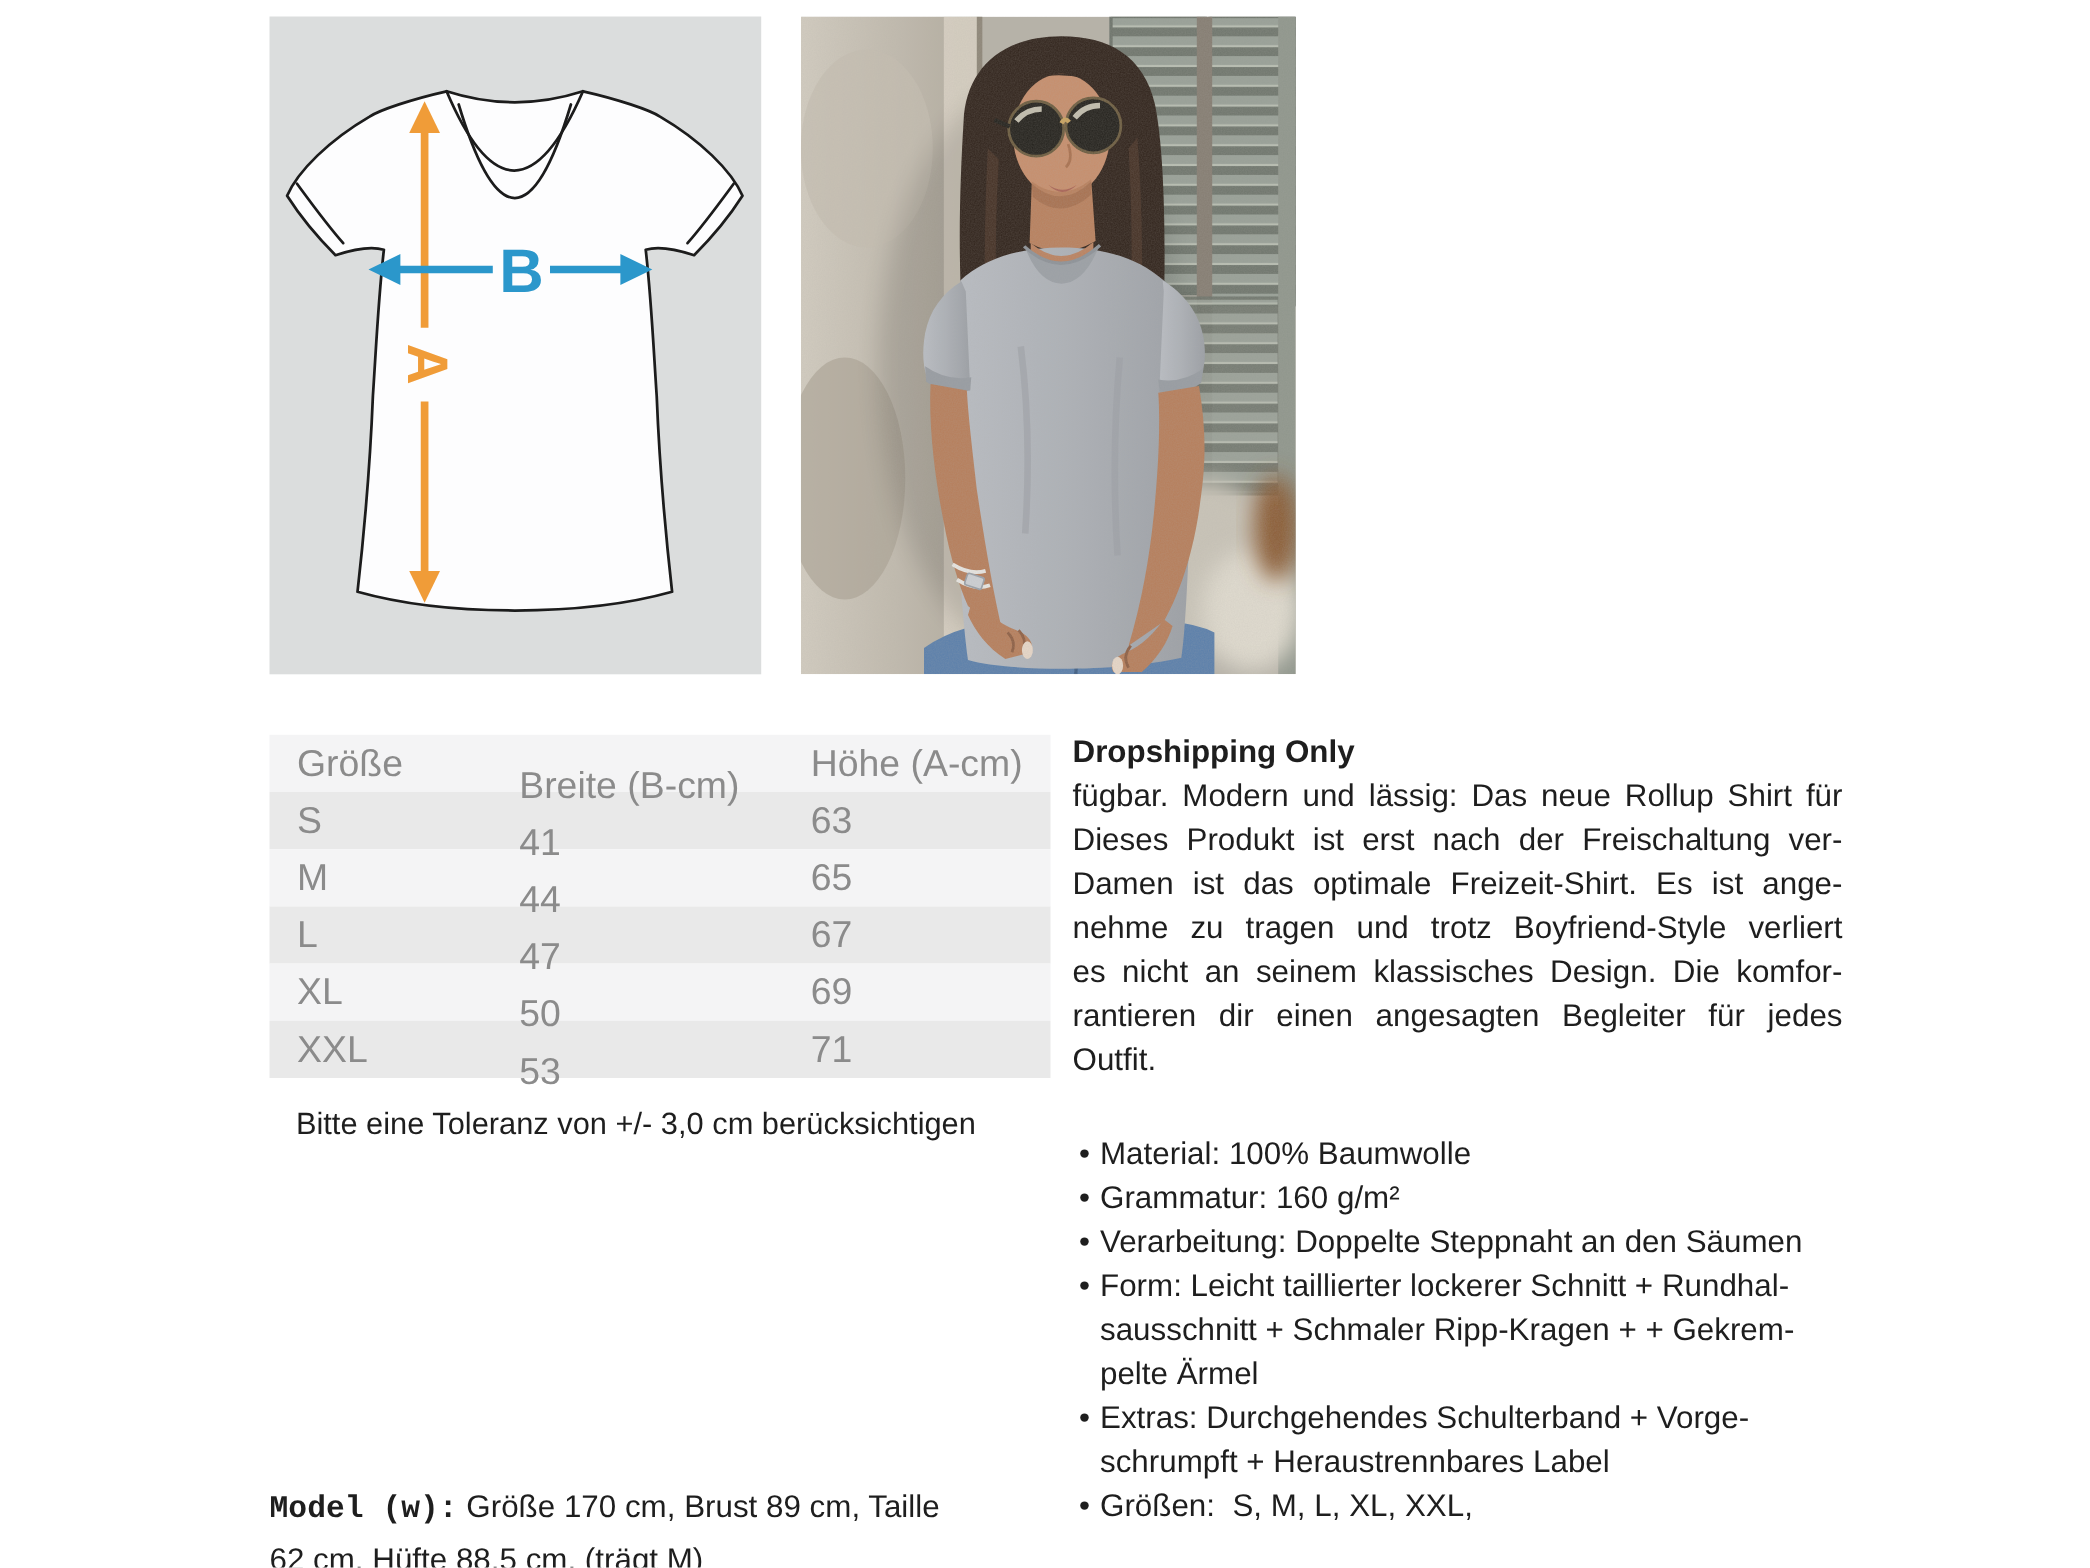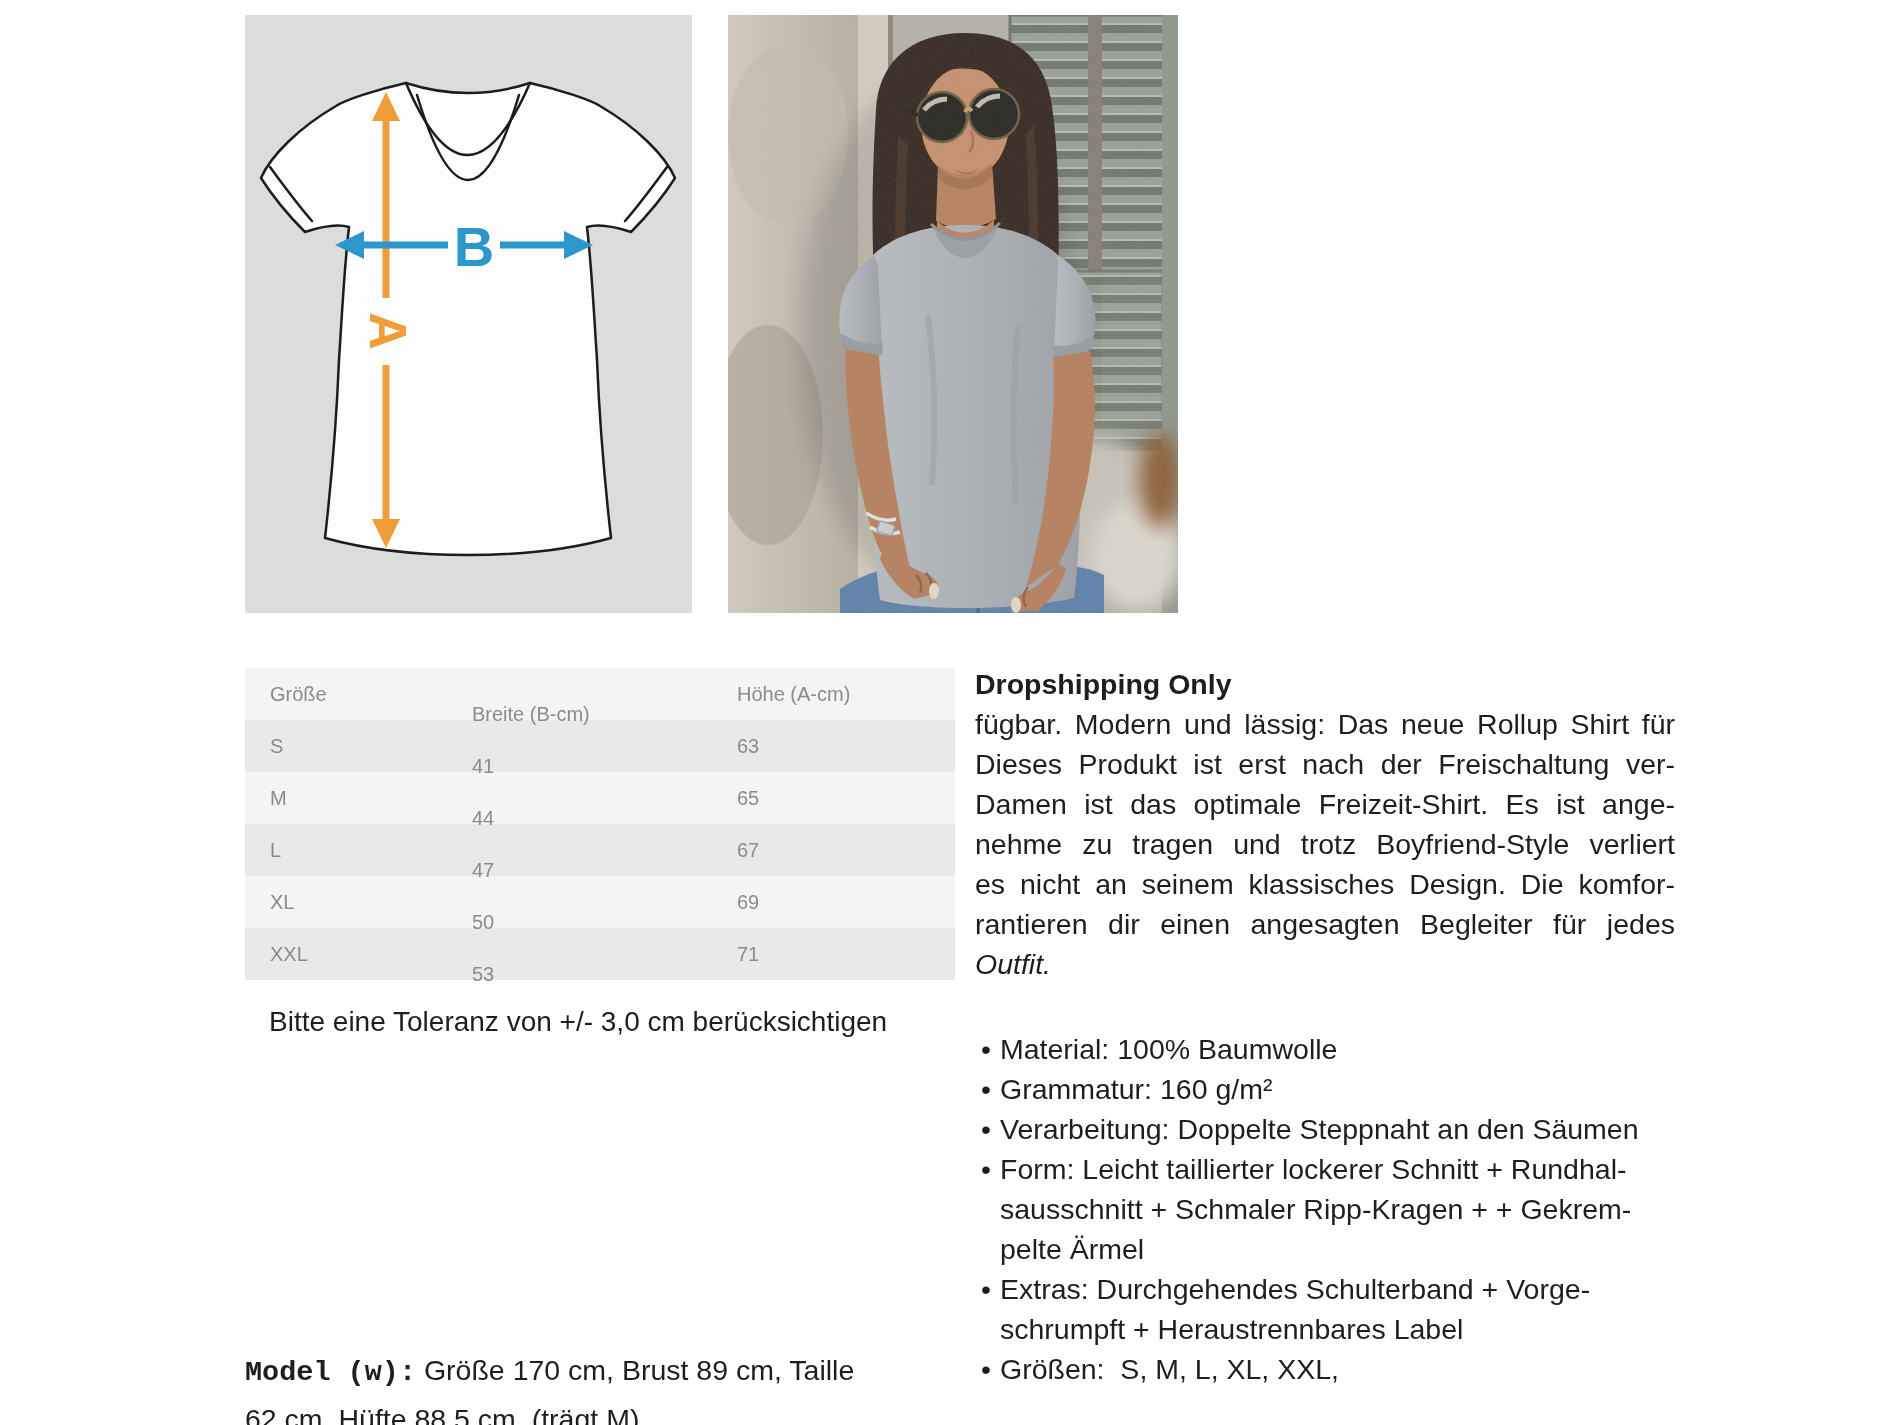--- a/index.html
+++ b/index.html
@@ -7,38 +7,38 @@
     width:1900px;height:1425px;position:relative;background:#ffffff;
     font-family:"Liberation Sans","DejaVu Sans",sans-serif;
     overflow:hidden;color:#1e1e1e;
   }
   
   .diagram-box{position:absolute;left:245px;top:15px;width:447px;height:598px;background:#dbdddd;}
   .diagram-box svg{display:block;}
   
   .photo-box{position:absolute;left:728px;top:15px;width:450px;height:598px;overflow:hidden;}
   
-  .size-table{position:absolute;left:245px;top:668px;width:710px;font-size:20px;color:#8b8b8b;}
+  .size-table{position:absolute;left:245px;top:668px;width:710px;font-size:34px;color:#8b8b8b;}
   .trow{display:flex;height:52px;align-items:center;}
   .trow.light{background:#f4f4f5;}
   .trow.dark{background:#e9e9e9;}
   .c1,.c2,.c3{box-sizing:border-box;padding-left:25px;white-space:nowrap;}
   .c1{width:202px;}
   .c2{width:265px;margin-top:40px;}
   .c3{flex:1;}
   
   .tolerance{position:absolute;left:245px;top:1006px;font-size:28px;color:#1e1e1e;margin-left:24px;}
   
   .model-info{position:absolute;left:245px;top:1347px;width:625px;font-size:28.5px;line-height:46px;color:#1e1e1e;}
   .model-info .lbl{font-weight:bold;font-family:Liberation Mono, monospace;}
   
   .desc-col{position:absolute;left:975px;top:664px;width:700px;font-size:28.5px;line-height:40px;color:#1e1e1e;}
   .desc-title{height:40px;font-weight:bold;}
   .para-line{text-align:justify;text-align-last:justify;height:40px;}
-  .para-line.last{text-align-last:left;font-style:italic;}
+  .para-line.last{text-align-last:left;}
   .bullet-list{margin-top:45px;}
   .brow{display:flex;align-items:flex-start;}
   .bdot{width:25px;padding-left:6px;box-sizing:border-box;flex:none;}
   .btext{flex:1;white-space:pre-wrap;}
 </style>
 </head>
 <body>
 
 <div class="diagram-box">
   <svg width="447" height="598" viewBox="0 0 447 598">

